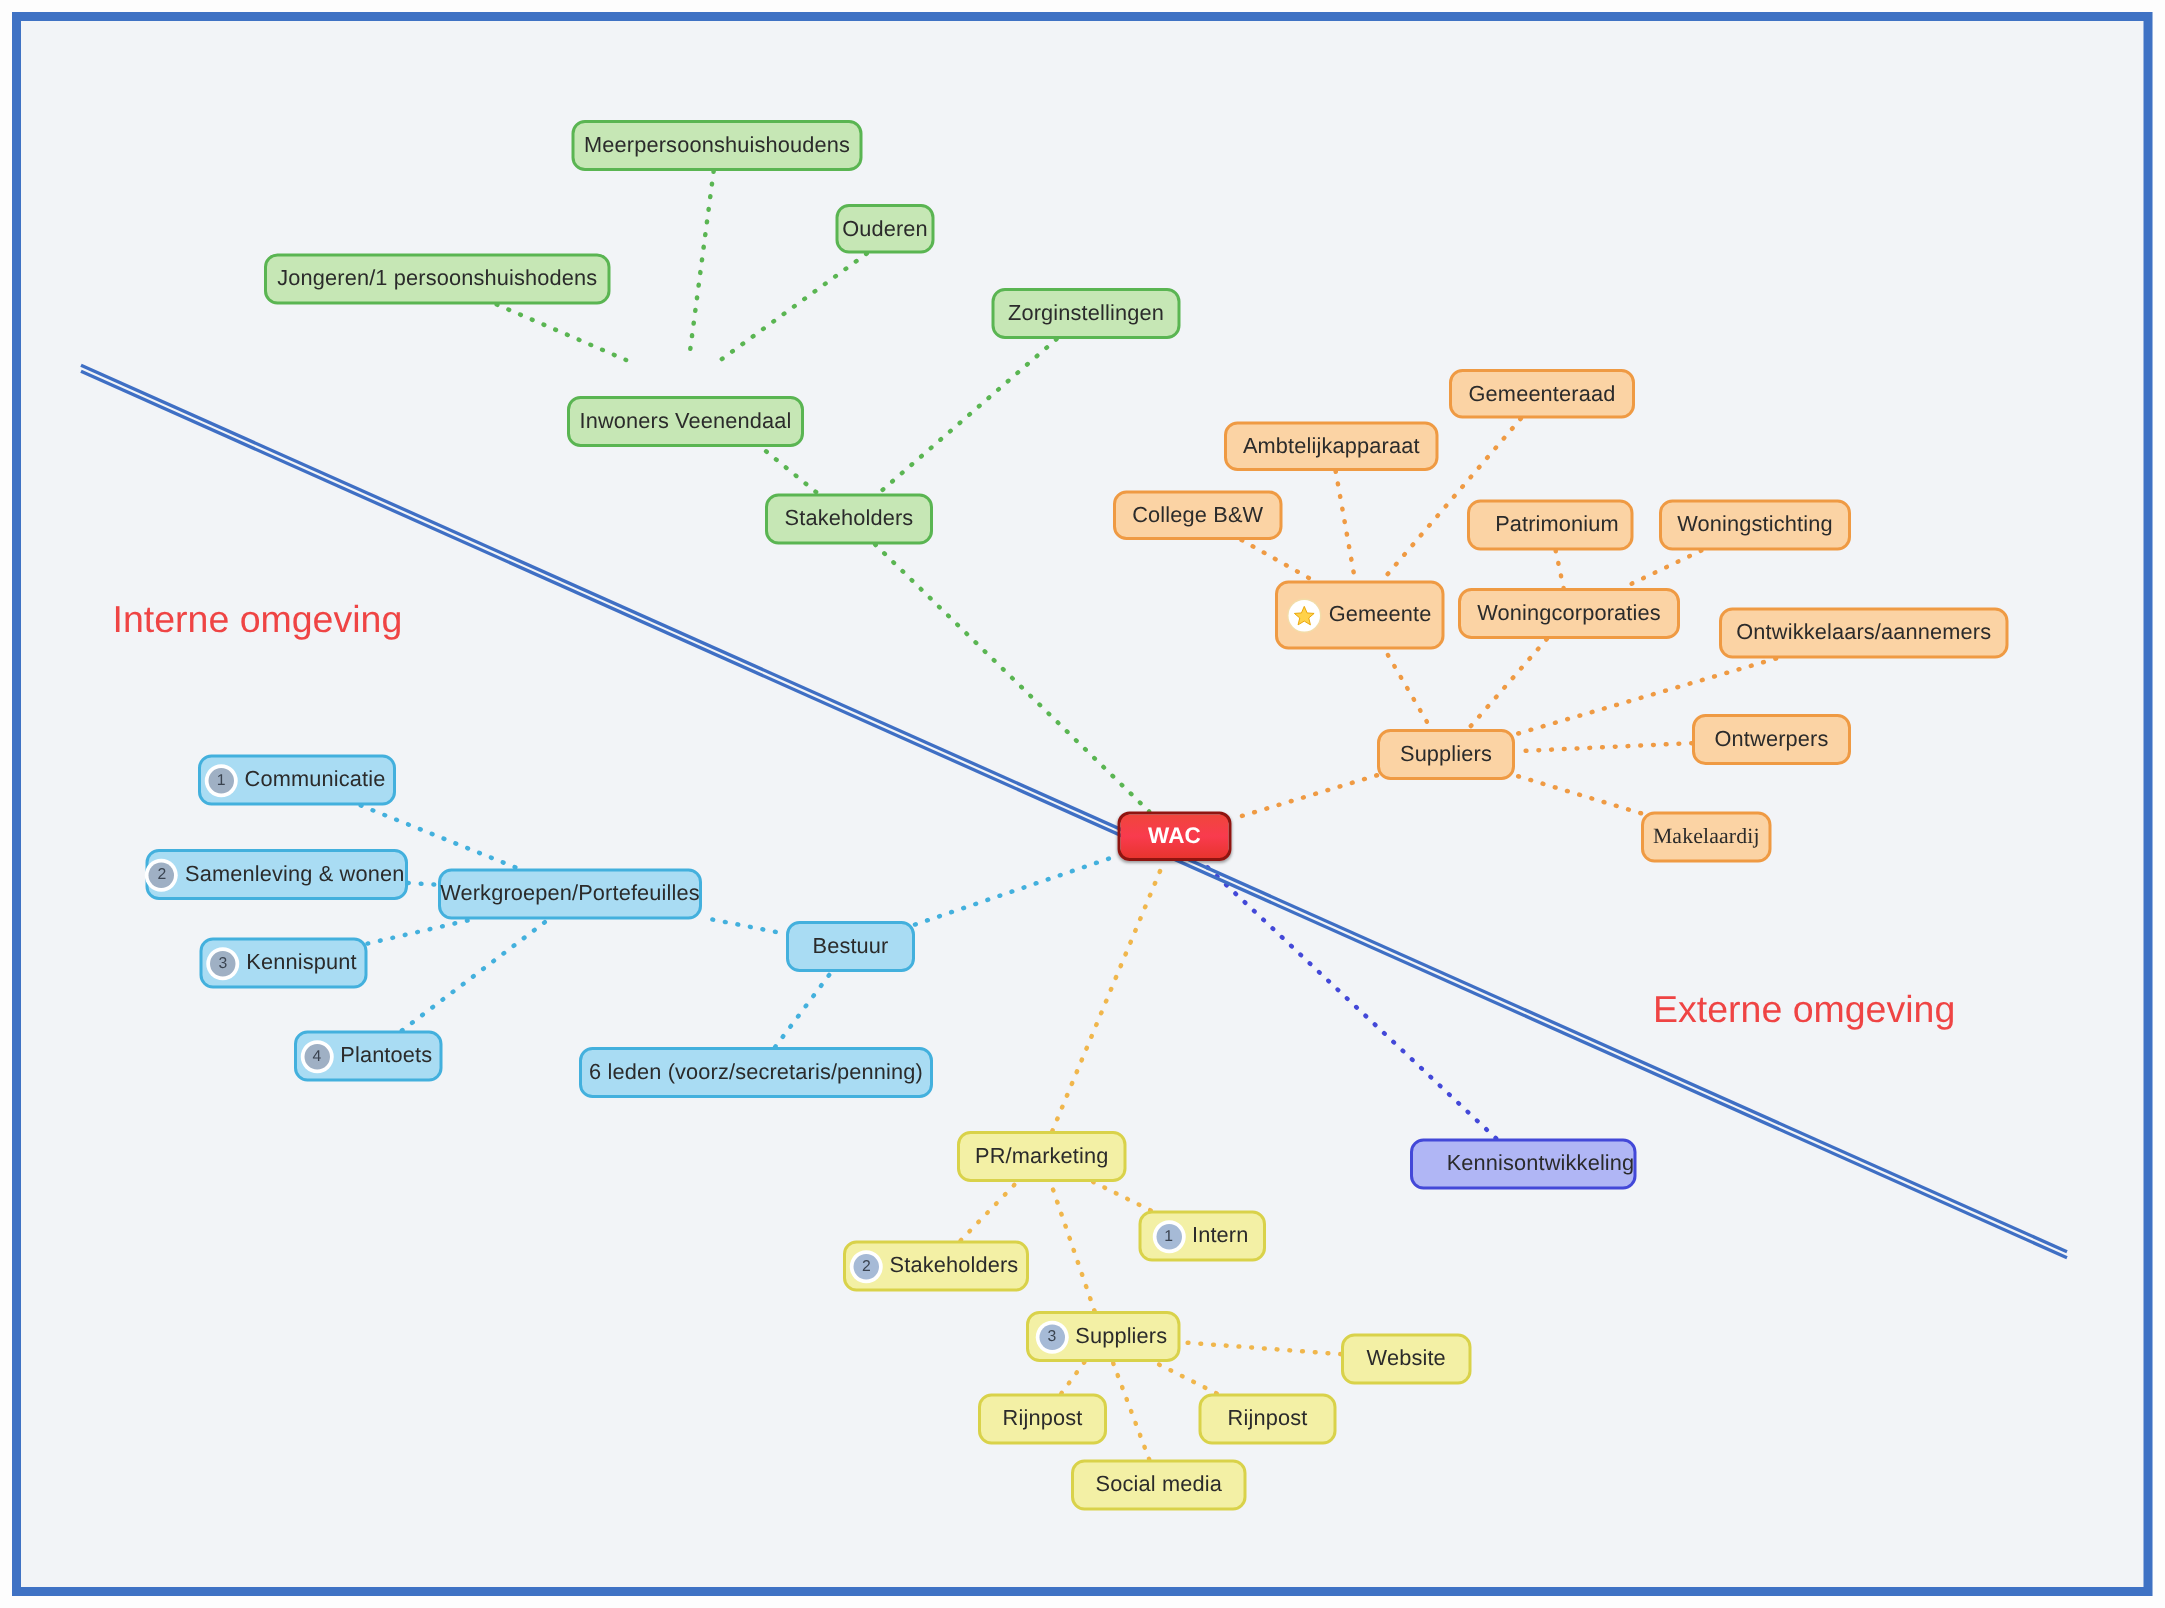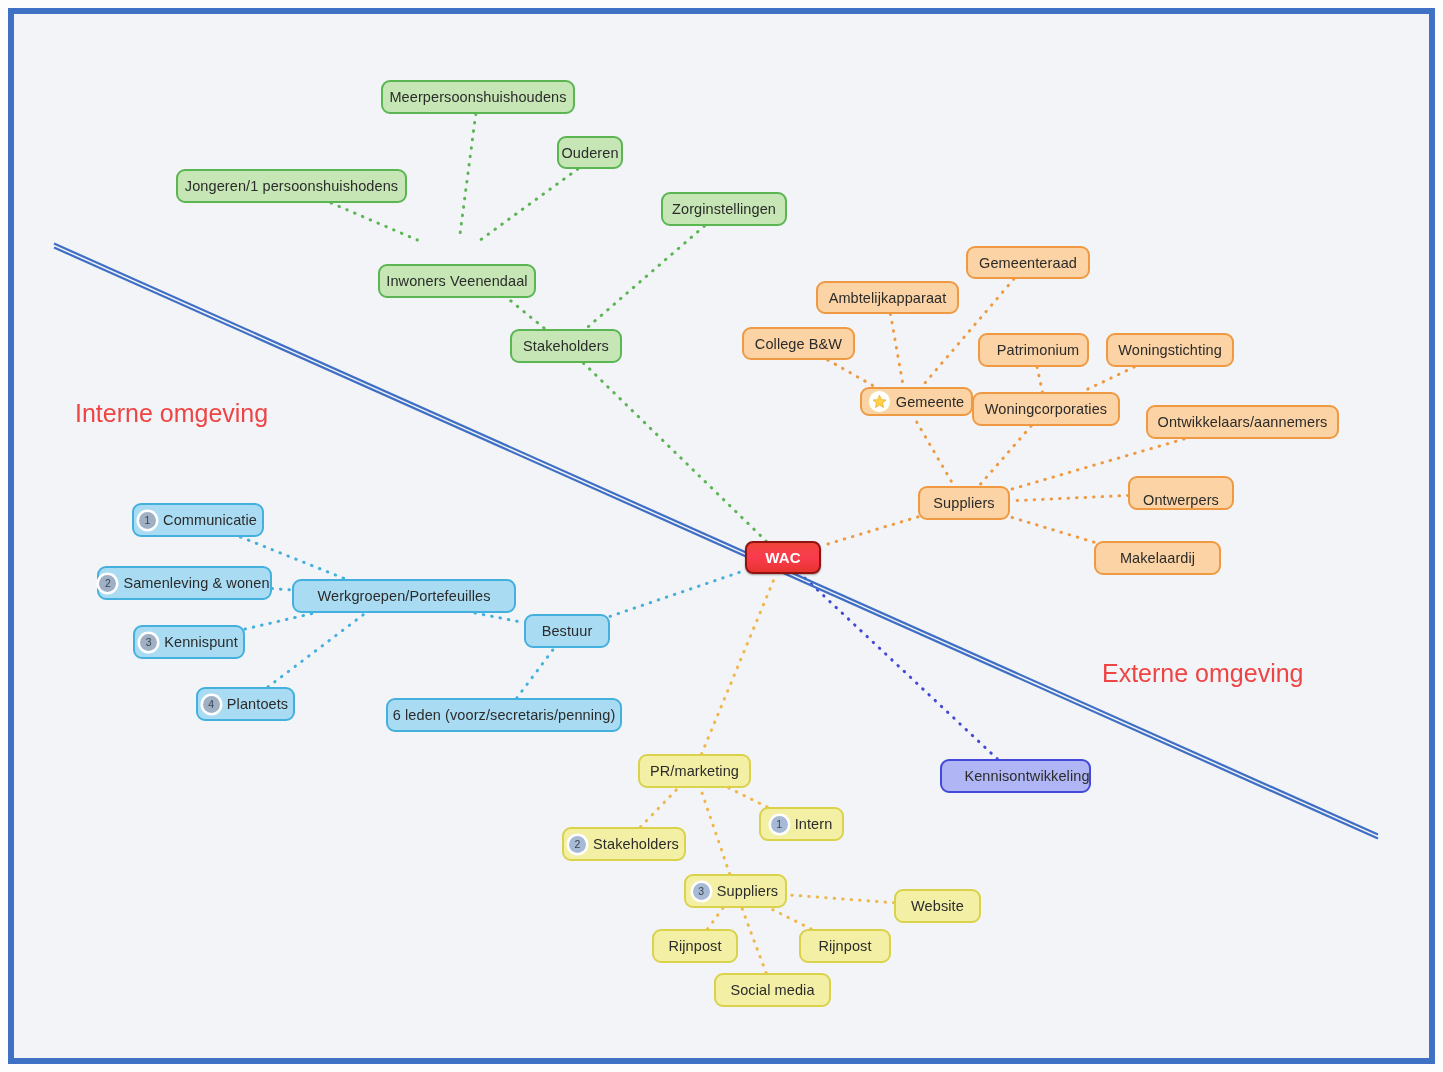--- a/index.html
+++ b/index.html
@@ -174,52 +174,52 @@
         </div>
         <div class="node orange" style="left: 742px; top: 327px; width: 113px; height: 33px;">
           <span>College B&amp;W</span>
         </div>
         <div class="node orange" style="left: 978px; top: 333px; width: 111px; height: 34px; padding-left: 20px;">
           <span>Patrimonium</span>
         </div>
         <div class="node orange" style="left: 1106px; top: 333px; width: 128px; height: 34px;">
           <span>Woningstichting</span>
         </div>
-        <div class="node orange" style="left: 850px; top: 387px; width: 113px; height: 29px; margin-left: 10px;">
+        <div class="node orange" style="left: 850px; top: 387px; width: 113px; height: 46px;">
           <span class="star-icon">
             <svg width="15" height="15" viewBox="0 0 24 24">
               <polygon points="12,2 15,9 22.5,9.5 16.8,14.4 18.6,21.7 12,17.7 5.4,21.7 7.2,14.4 1.5,9.5 9,9" fill="#ffd24a" stroke="#e8a200" stroke-width="1" stroke-linejoin="round"></polygon>
             </svg>
           </span>
           <span>Gemeente</span>
         </div>
         <div class="node orange" style="left: 972px; top: 392px; width: 148px; height: 34px;">
           <span>Woningcorporaties</span>
         </div>
         <div class="node orange" style="left: 1146px; top: 405px; width: 193px; height: 34px;">
           <span>Ontwikkelaars/aannemers</span>
         </div>
-        <div class="node orange" style="left: 1128px; top: 476px; width: 106px; height: 34px; align-items: flex-end;">
+        <div class="node orange" style="left: 1128px; top: 476px; width: 106px; height: 34px;">
           <span>Ontwerpers</span>
         </div>
         <div class="node orange" style="left: 918px; top: 486px; width: 92px; height: 34px;">
           <span>Suppliers</span>
         </div>
-        <div class="node orange" style="left: 1094px; top: 541px; width: 127px; height: 34px;">
+        <div class="node orange" style="left: 1094px; top: 541px; width: 87px; height: 34px; font-family: Liberation Serif, serif;">
           <span>Makelaardij</span>
         </div>
         <div class="node blue" style="left: 132px; top: 503px; width: 132px; height: 34px;">
           <span class="badge">1</span>
           <span>Communicatie</span>
         </div>
         <div class="node blue" style="left: 97px; top: 566px; width: 175px; height: 34px;">
           <span class="badge">2</span>
           <span>Samenleving &amp; wonen</span>
         </div>
-        <div class="node blue" style="left: 292px; top: 579px; width: 224px; height: 34px;">
+        <div class="node blue" style="left: 292px; top: 579px; width: 176px; height: 34px;">
           <span>Werkgroepen/Portefeuilles</span>
         </div>
         <div class="node blue" style="left: 133px; top: 625px; width: 112px; height: 34px;">
           <span class="badge">3</span>
           <span>Kennispunt</span>
         </div>
         <div class="node blue" style="left: 524px; top: 614px; width: 86px; height: 34px;">
           <span>Bestuur</span>
         </div>
         <div class="node blue" style="left: 196px; top: 687px; width: 99px; height: 34px;">

